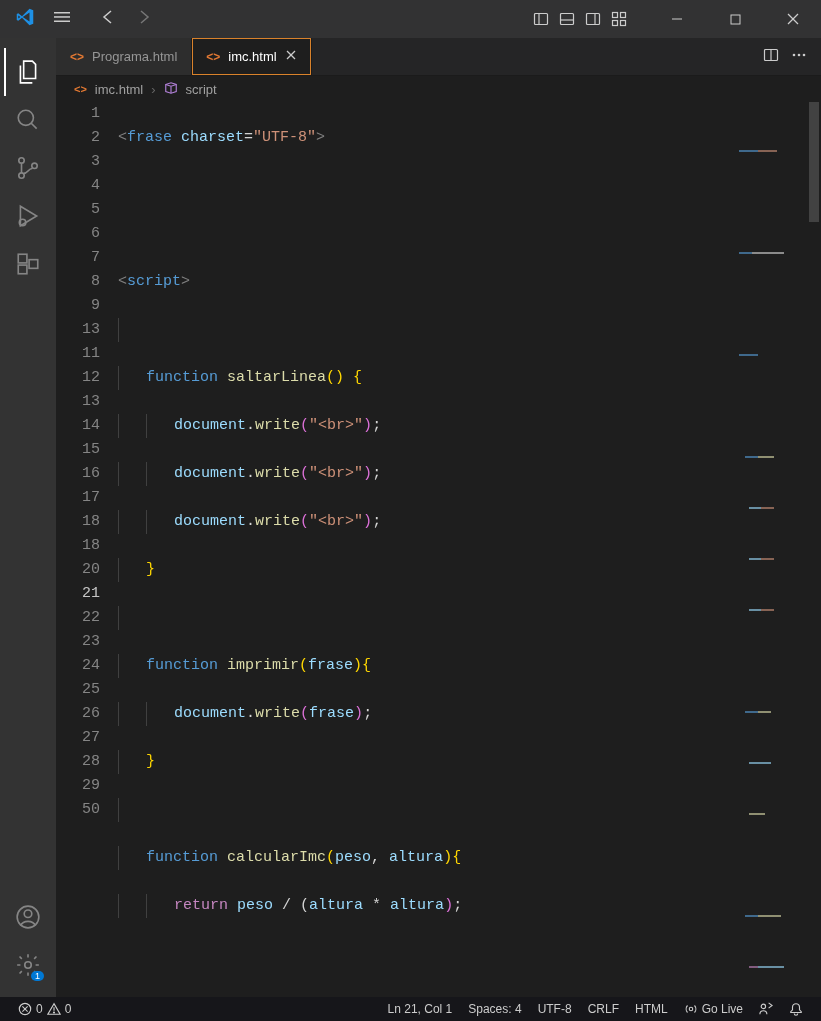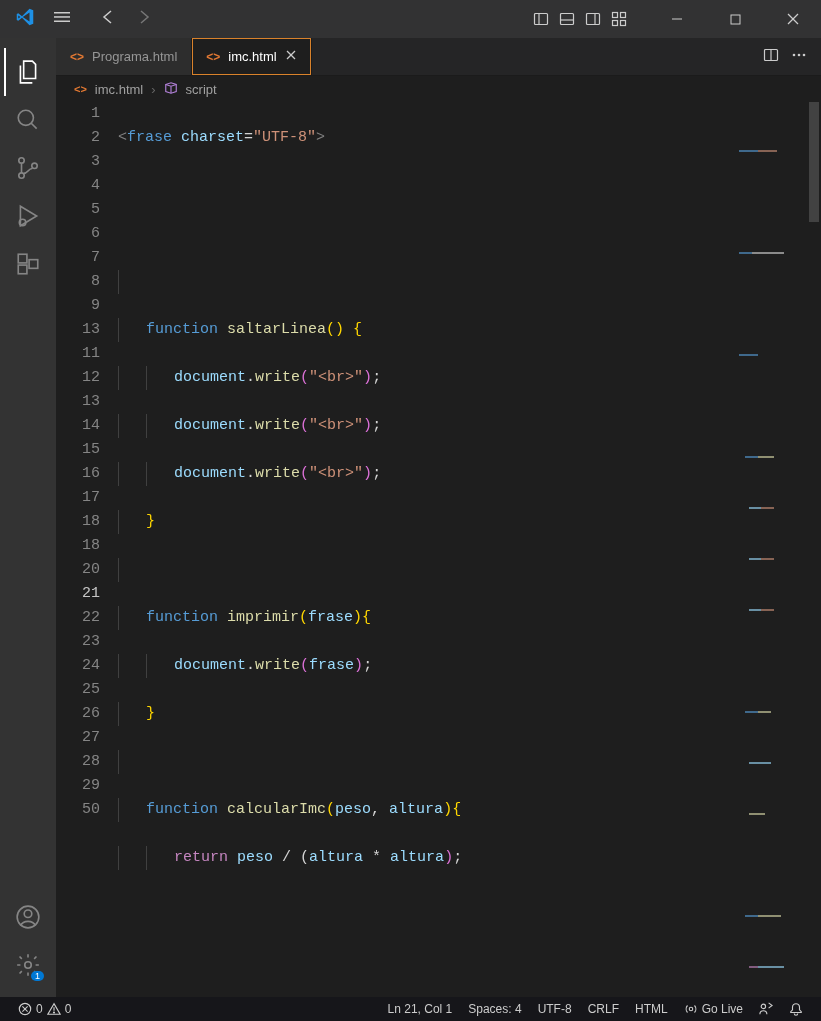--- a/index.html
+++ b/index.html
@@ -273,20 +273,21 @@
         <div class="lnum">26</div>
         <div class="lnum">27</div>
         <div class="lnum">28</div>
         <div class="lnum">29</div>
         <div class="lnum">50</div>
       </div>
       <div class="code">
 <div class="code-line"><span class="tok-punc">&lt;</span><span class="tok-tag">frase</span> <span class="tok-attr">charset</span><span class="tok-text">=</span><span class="tok-str">"UTF-8"</span><span class="tok-punc">&gt;</span></div>
 <div class="code-line"></div>
 <div class="code-line"></div>
+<div class="code-line"><span class="tok-punc">&lt;</span><span class="tok-tag">script</span><span class="tok-punc">&gt;</span></div>
 <div class="code-line"><span class="indent-guide"></span></div>
 <div class="code-line"><span class="indent-guide"></span>   <span class="tok-kw">function </span><span class="tok-fn">saltarLinea</span><span class="tok-brace">()</span> <span class="tok-brace">{</span></div>
 <div class="code-line"><span class="indent-guide"></span>   <span class="indent-guide"></span>   <span class="tok-var">document</span><span class="tok-text">.</span><span class="tok-fn">write</span><span class="tok-brace2">(</span><span class="tok-str">"&lt;br&gt;"</span><span class="tok-brace2">)</span><span class="tok-text">;</span></div>
 <div class="code-line"><span class="indent-guide"></span>   <span class="indent-guide"></span>   <span class="tok-var">document</span><span class="tok-text">.</span><span class="tok-fn">write</span><span class="tok-brace2">(</span><span class="tok-str">"&lt;br&gt;"</span><span class="tok-brace2">)</span><span class="tok-text">;</span></div>
 <div class="code-line"><span class="indent-guide"></span>   <span class="indent-guide"></span>   <span class="tok-var">document</span><span class="tok-text">.</span><span class="tok-fn">write</span><span class="tok-brace2">(</span><span class="tok-str">"&lt;br&gt;"</span><span class="tok-brace2">)</span><span class="tok-text">;</span></div>
 <div class="code-line"><span class="indent-guide"></span>   <span class="tok-brace">}</span></div>
 <div class="code-line"><span class="indent-guide"></span></div>
 <div class="code-line"><span class="indent-guide"></span>   <span class="tok-kw">function </span><span class="tok-fn">imprimir</span><span class="tok-brace">(</span><span class="tok-param">frase</span><span class="tok-brace">)</span><span class="tok-brace">{</span></div>
 <div class="code-line"><span class="indent-guide"></span>   <span class="indent-guide"></span>   <span class="tok-var">document</span><span class="tok-text">.</span><span class="tok-fn">write</span><span class="tok-brace2">(</span><span class="tok-var">frase</span><span class="tok-brace2">)</span><span class="tok-text">;</span></div>
 <div class="code-line"><span class="indent-guide"></span>   <span class="tok-brace">}</span></div>

